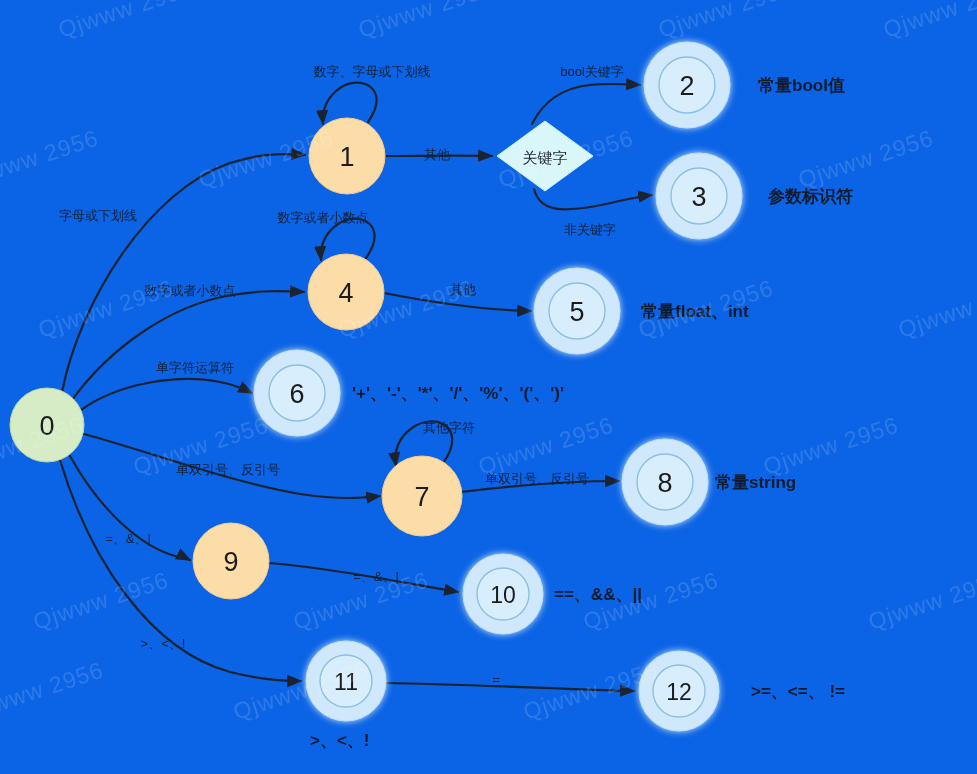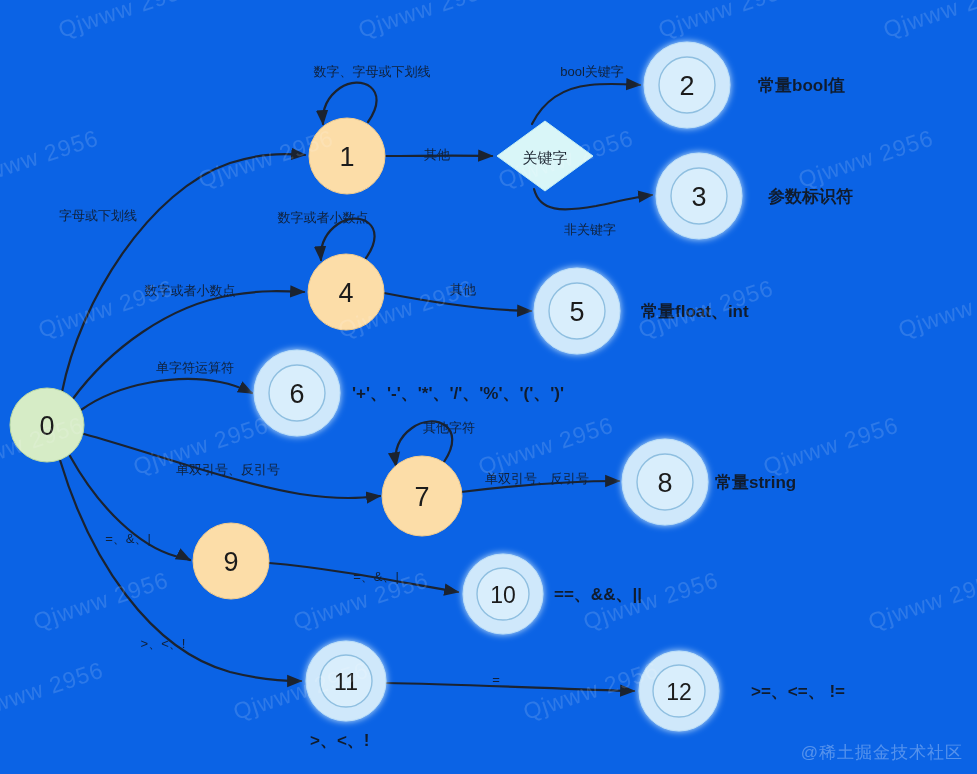--- a/index.html
+++ b/index.html
@@ -138,21 +138,20 @@
       <span class="wm" style="left: 130px; top: 455px;">Qjwww 2956</span>
       <span class="wm" style="left: 475px; top: 455px;">Qjwww 2956</span>
       <span class="wm" style="left: 760px; top: 455px;">Qjwww 2956</span>
       <span class="wm" style="left: 30px; top: 610px;">Qjwww 2956</span>
       <span class="wm" style="left: 290px; top: 610px;">Qjwww 2956</span>
       <span class="wm" style="left: 580px; top: 610px;">Qjwww 2956</span>
       <span class="wm" style="left: 865px; top: 610px;">Qjwww 2956</span>
       <span class="wm" style="left: -35px; top: 700px;">Qjwww 2956</span>
       <span class="wm" style="left: 230px; top: 700px;">Qjwww 2956</span>
       <span class="wm" style="left: 520px; top: 700px;">Qjwww 2956</span>
-      <span class="wm-corner">@稀土掘金技术社区</span>
     </div>
 
   <svg id="graph" viewBox="0 0 977 774">
     <defs>
       <marker id="arrow" viewBox="0 0 10 10" refX="9" refY="5" markerWidth="7" markerHeight="7" orient="auto-start-reverse">
         <path d="M 0 1 L 10 5 L 0 9 z" fill="#1b2330"></path>
       </marker>
       <filter id="softglow" x="-50%" y="-50%" width="200%" height="200%">
         <feGaussianBlur stdDeviation="3.5" result="b"></feGaussianBlur>
         <feMerge>

